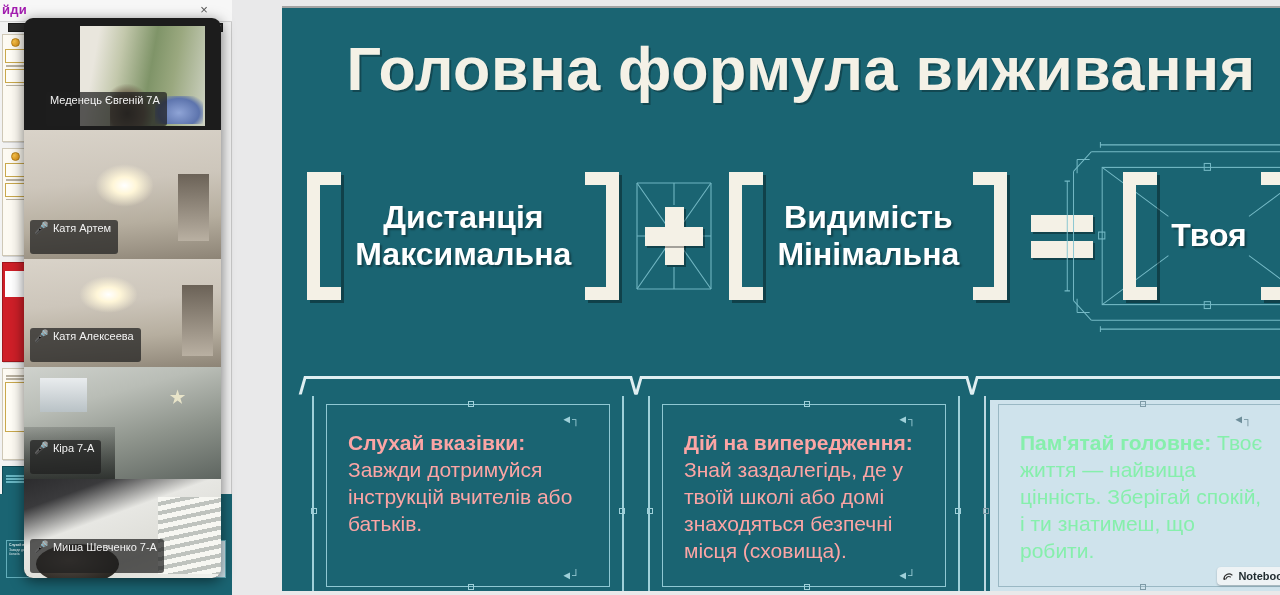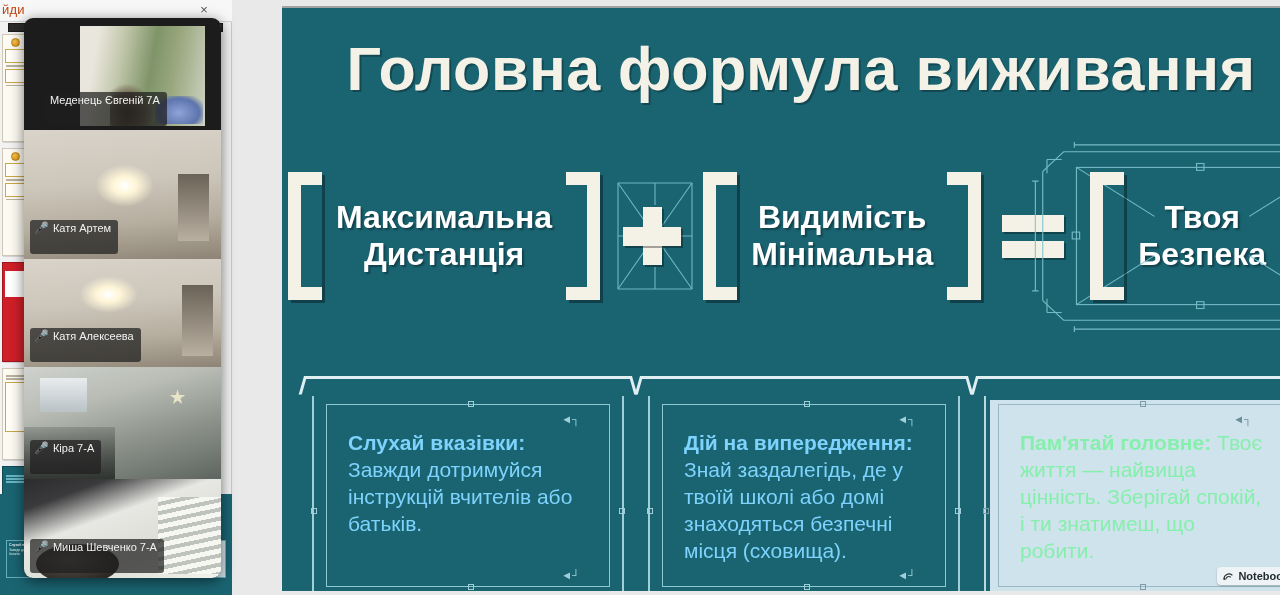--- a/index.html
+++ b/index.html
@@ -13,22 +13,22 @@
   
   .bg-window {
     position: absolute; left: 0; top: 0; width: 232px; height: 595px;
     background: #f2f2f2; border-right: 1px solid #c9c9c9;
   }
   .bg-titlebar {
     position: absolute; left: 0; top: 0; width: 232px; height: 22px;
     background: #f7f7f7; border-bottom: 1px solid #d4d4d4;
   }
   .bg-title-text {
-    position: absolute; left: 2px; top: 2px; font-size: 13px; font-weight: normal;
-    color: #c2410c; letter-spacing: .2px;
+    position: absolute; left: 2px; top: 2px; font-size: 13px; font-weight: bold;
+    color: #a21caf; letter-spacing: .2px;
   }
   .bg-close {
     position: absolute; right: 20px; top: 2px; width: 16px; height: 16px;
     font-size: 13px; color: #555; text-align: center; line-height: 16px;
     cursor: pointer;
   }
   .bg-scroll-strip {
     position: absolute; left: 8px; top: 23px; width: 215px; height: 9px;
     background: #2b2b2b; border: 1px solid #1b1b1b;
   }
@@ -165,21 +165,21 @@
   .card .body {
     position: absolute; left: 8px; right: 8px; top: 20px; bottom: 0;
     border-left: 2px solid #9fd0d9; border-right: 2px solid #9fd0d9;
   }
   .card .inner-frame {
     position: absolute; left: 12px; right: 12px; top: 8px; bottom: 4px;
     border: 1px solid #8fc8d3;
   }
   .card .txt {
     position: absolute; left: 34px; right: 28px; top: 34px;
-    color: #7dd3fc; font-size: 21px; line-height: 1.28;
+    color: #fca5a5; font-size: 21px; line-height: 1.28;
   }
   .card .txt b { display: inline; font-weight: bold; }
   .card.light .body { border-color: #bcd7e0; }
   .card.light .panel {
     position: absolute; left: 4px; right: 4px; top: 4px; bottom: 0;
     background: #cfe3ec;
   }
   .card.light .inner-frame { border-color: #9ab8c4; }
   .card.light .txt { color: #86efac; }
   .card .dot {
@@ -309,22 +309,22 @@
   <div class="slide-frame">
     <div class="slide">
 
       <div class="slide-title">Головна формула виживання</div>
 
       <div class="formula">
 
         <div class="term">
           <div class="brk left"></div>
           <div class="term-text">
+            <div>Дистанція</div>
             <div>Максимальна</div>
-            <div>Дистанція</div>
           </div>
           <div class="brk right"></div>
         </div>
 
         <div class="op">
           <svg width="86" height="150" viewBox="0 0 86 150" style="position:absolute;left:0;top:0">
             <g stroke="#7fc3cf" stroke-width="1.1" fill="none" opacity=".85">
               <path d="M6 22 L80 22 M6 128 L80 128 M6 22 L6 128 M80 22 L80 128"></path>
               <path d="M6 22 L80 128 M80 22 L6 128"></path>
               <path d="M6 75 L28 75 M58 75 L80 75 M43 22 L43 44 M43 106 L43 128"></path>
@@ -369,21 +369,20 @@
                 <rect x="42" y="96" width="7" height="7"></rect>
                 <rect x="281" y="96" width="7" height="7"></rect>
                 <path d="M18 22 L18 36 M18 22 L32 22 M312 22 L312 36 M312 22 L298 22"></path>
                 <path d="M18 178 L18 164 M18 178 L32 178 M312 178 L312 164 M312 178 L298 178"></path>
               </g>
             </svg>
           </div>
           <div class="brk left"></div>
           <div class="term-text">
             <div>Твоя</div>
-            <div>Безпека</div>
           </div>
           <div class="brk right"></div>
         </div>
       </div>
 
       <div class="cards">
 
         <div class="card">
           <div class="cornice"></div>
           <div class="body">

